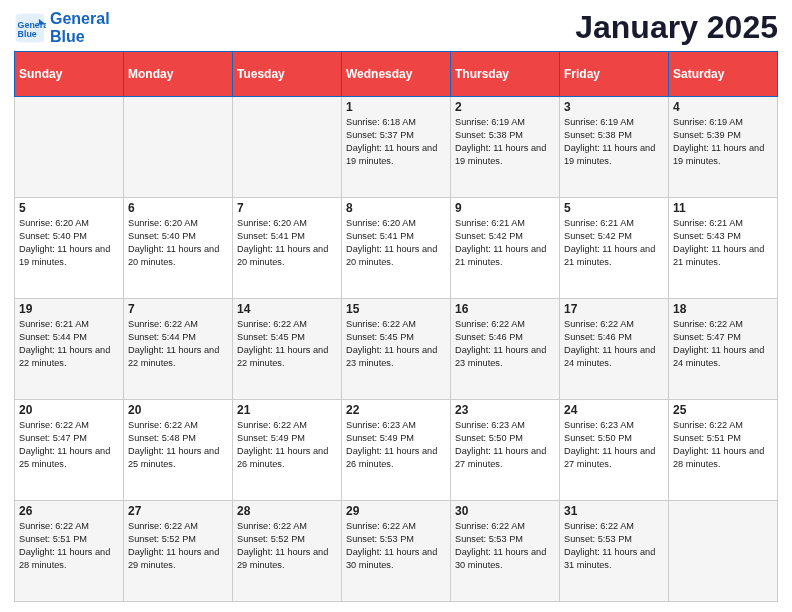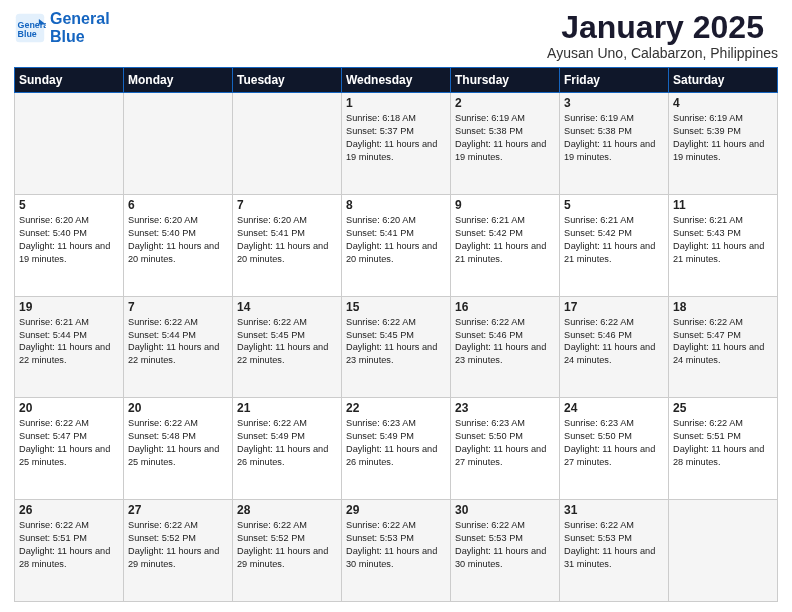--- a/index.html
+++ b/index.html
@@ -36,45 +36,45 @@
       line-height: 1.1;
     }
     .logo-text span {
       color: #1565c0;
     }
     .logo-icon {
       width: 32px;
       height: 32px;
     }
     .title-block {
-      text-align: center;
+      text-align: left;
     }
     .title-block h1 {
       font-size: 32px;
       font-weight: bold;
       color: #1a1a2e;
       line-height: 1.1;
     }
     .title-block h2 {
       font-size: 14px;
       font-weight: normal;
       color: #333;
     }
     .calendar {
       width: 100%;
       border-collapse: collapse;
       flex: 1;
       table-layout: fixed;
     }
     .calendar thead th {
-      background: #0f172a;
+      background: #ef4444;
       color: #fff;
       font-size: 12px;
       font-weight: bold;
-      padding: 5px 4px;
+      padding: 15px 4px;
       border: 1px solid #1565c0;
       text-align: left;
     }
     .calendar tbody td {
       border: 1px solid #ccc;
       vertical-align: top;
       padding: 3px 4px;
       font-size: 9.5px;
       color: #222;
       height: 88px;
@@ -110,21 +110,20 @@
         <polygon points="28,8 36,14 28,14" fill="#1565c0"></polygon>
       </svg>
       <div>
         <div class="logo-text">
           <span>General</span><br><span>Blue</span>
         </div>
       </div>
     </div>
     <div class="title-block">
       <h1>January 2025</h1>
-      <h2>Ayusan Uno, Calabarzon, Philippines</h2>
     </div>
   </div>
 
   <table class="calendar">
     <thead>
       <tr>
       <th>Sunday</th>
           <th>Monday</th>
           <th>Tuesday</th>
           <th>Wednesday</th>

